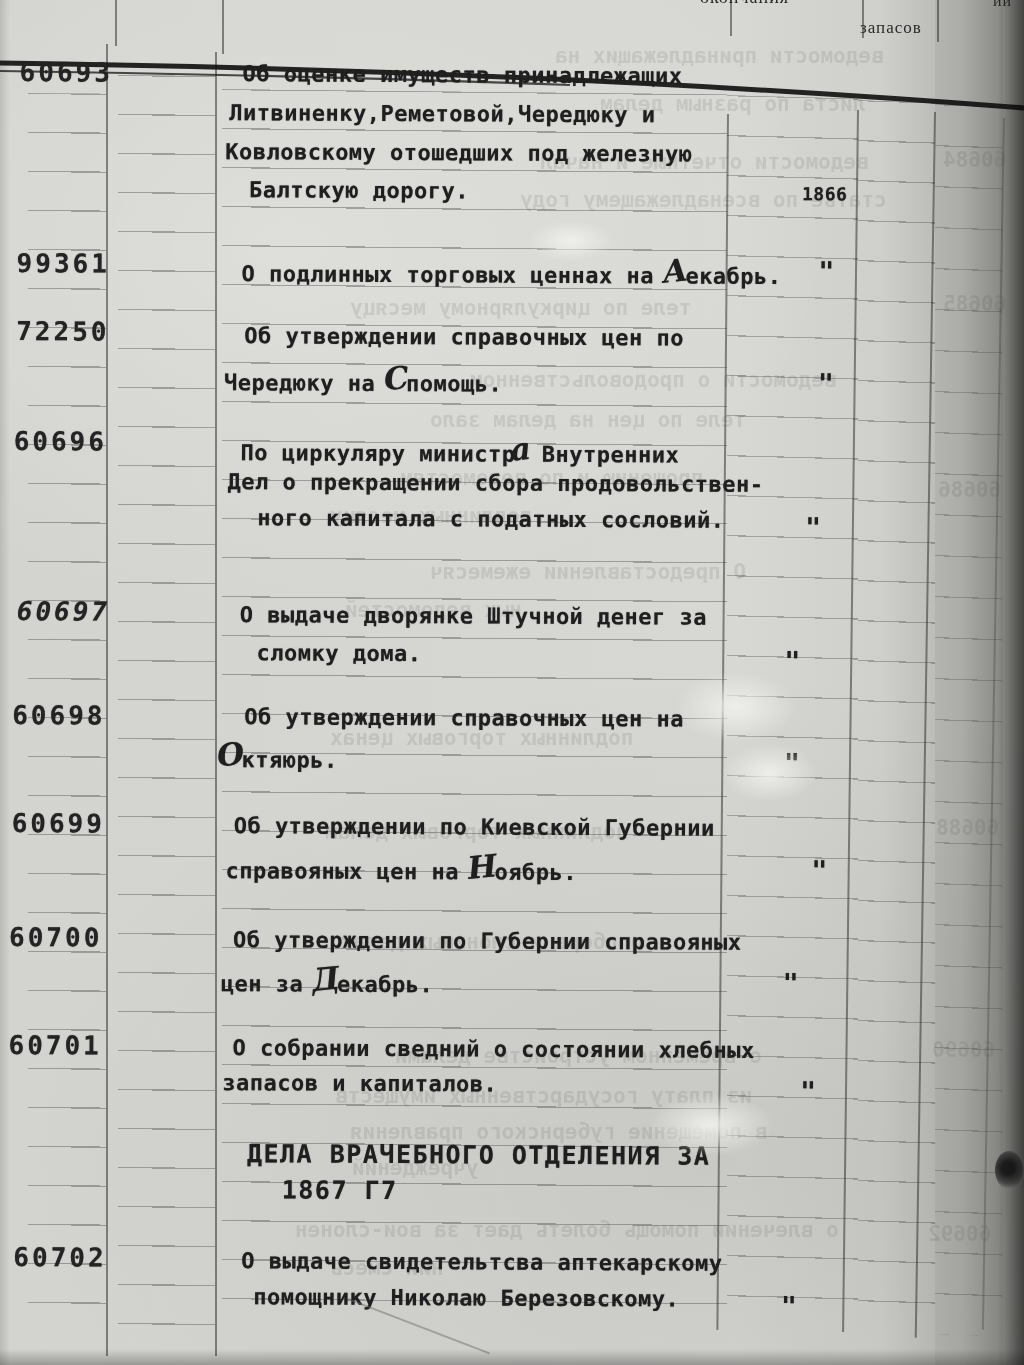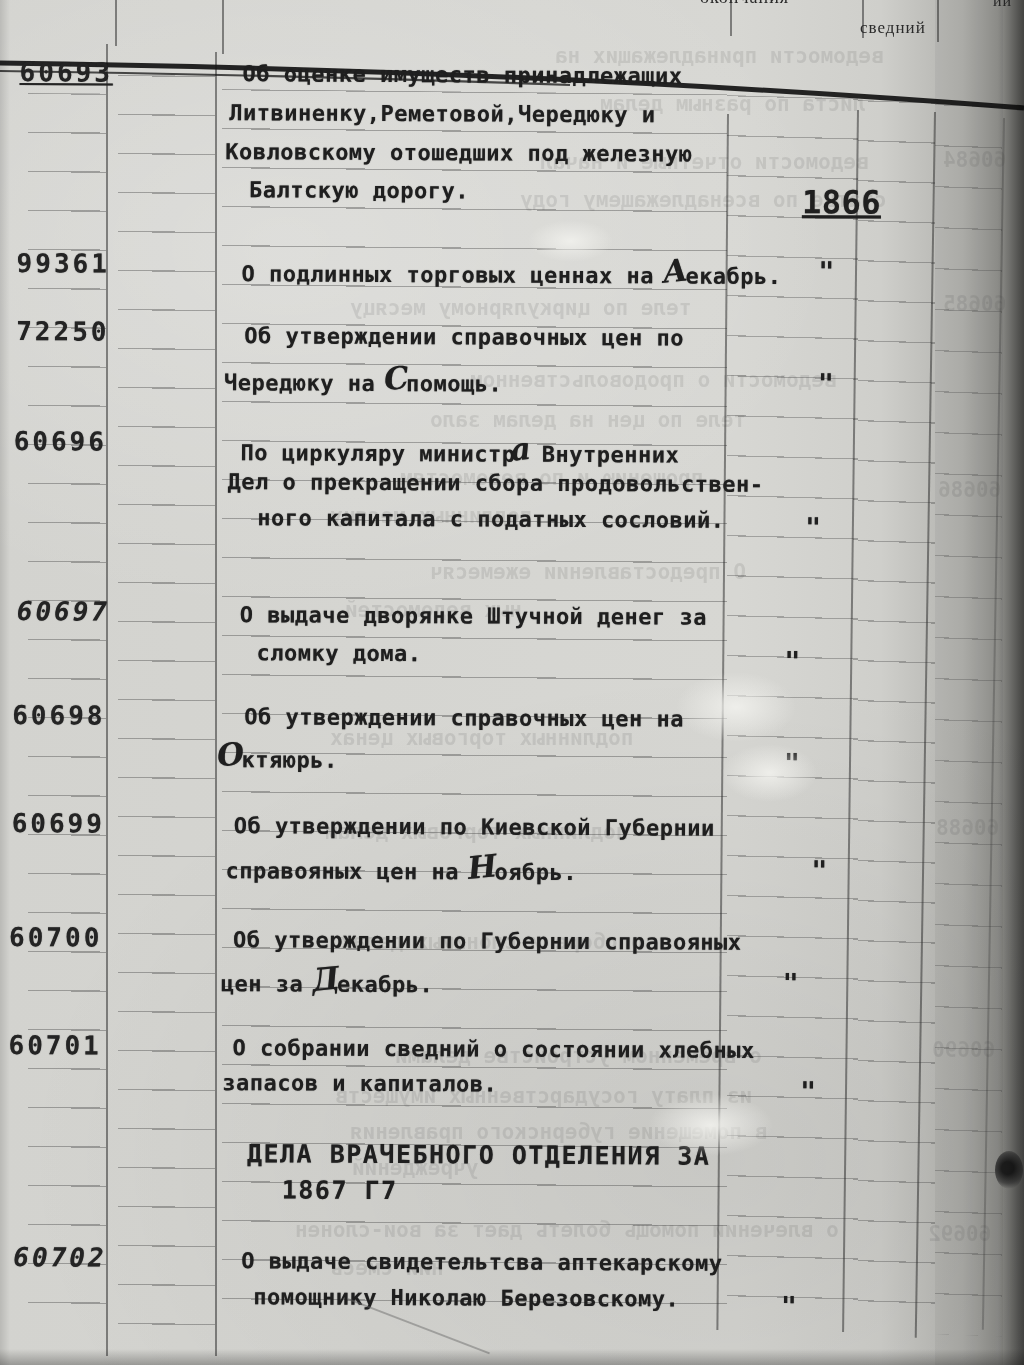--- a/index.html
+++ b/index.html
@@ -7,21 +7,21 @@
     font-family:"DejaVu Sans Mono",monospace;
     background:
       radial-gradient(900px 600px at 28% 18%, rgba(255,255,255,.22), rgba(255,255,255,0) 62%),
       radial-gradient(1000px 700px at 70% 85%, rgba(0,0,0,.07), rgba(0,0,0,0) 70%),
       linear-gradient(to right,#d3d3cf 0,#d7d7d3 72%,#cfcfcb 86%,#b3b3af 94%,#8d8d89 98%,#737370 100%),
       #d5d5d1;}
   .typed{position:absolute;font:700 22px "DejaVu Sans Mono",monospace;color:#1f1f1f;
     letter-spacing:.5px;white-space:pre;text-shadow:0 0 1px rgba(25,25,25,.55);}
   .num{font-size:26px;letter-spacing:3px;color:#242424;}
   .heading-line{font-size:25px;letter-spacing:1.5px;}
-  .year{font-size:32px;text-decoration:underline;}
+  .year{font-size:18px;}
   .mark{font-size:26px;}
   .hw{font:italic 700 31px "DejaVu Serif",serif;display:inline-block;transform:rotate(-6deg);
     margin:0 -3px 0 -5px;position:relative;top:-2px;}
   .ghost{position:absolute;font:700 21px "DejaVu Sans Mono",monospace;color:#4a4a4a;opacity:.13;
     transform:scaleX(-1);filter:blur(.6px);white-space:pre;}
   .v{position:absolute;width:1.6px;background:rgba(42,42,42,.52);transform-origin:top center;}
   .rule{position:absolute;transform-origin:top left;}
   .r-ink{background:repeating-linear-gradient(to bottom,rgba(66,66,66,.40) 0 1.2px,rgba(0,0,0,0) 1.2px 39px);}
   .r-ink40{background:repeating-linear-gradient(to bottom,rgba(66,66,66,.36) 0 1.2px,rgba(0,0,0,0) 1.2px 40px);}
   .r-ink41{background:repeating-linear-gradient(to bottom,rgba(66,66,66,.30) 0 1.2px,rgba(0,0,0,0) 1.2px 41px);}
@@ -95,25 +95,25 @@
   <div class="v" style="left:730px; top:0; height:36px;"></div>
   <div class="v" style="left:862px; top:0; height:38px;"></div>
   <div class="v" style="left:937px; top:0; height:42px;"></div>
 
   <svg width="1024" height="140" style="position:absolute;left:0;top:0;">
     <path d="M0,63 C300,67 640,78 1024,108" stroke="#141414" stroke-width="5" fill="none" opacity=".92"></path>
     <path d="M0,71 C220,74 430,80 570,85" stroke="#141414" stroke-width="2.2" fill="none" opacity=".75"></path>
   </svg>
 
   <div class="hdr-label" style="left:700px;top:-13px;font-size:18px;">окончания</div>
-  <div class="hdr-label" style="left:860px;top:18px;font-size:17px;">сведний</div>
+  <div class="hdr-label" style="left:860px;top:18px;font-size:17px;">запасов</div>
   <div class="hdr-label" style="left:993px;top:-8px;font-size:16px;">ий</div>
 
   <div class="layer" style="transform:rotate(.3deg);transform-origin:left top;">
-      <span class="typed num" style="left: 20px; top: 57px; text-decoration: underline;">60693</span>
+      <span class="typed num" style="left: 20px; top: 57px;">60693</span>
       <span class="typed" style="left: 243px; top: 60px;"><span>Об оценке имуществ принадлежащих</span></span>
       <span class="typed" style="left: 230px; top: 99px;"><span>Литвиненку,Реметовой,Чередюку и</span></span>
       <span class="typed" style="left: 226px; top: 138px;"><span>Ковловскому отошедших под железную</span></span>
       <span class="typed" style="left: 250px; top: 176px;"><span>Балтскую дорогу.</span></span>
       <span class="typed year" style="left: 803px; top: 179px;">1866</span>
       <span class="typed num" style="left: 18px; top: 248px;">99361</span>
       <span class="typed" style="left: 243px; top: 251px;"><span>О подлинных торговых ценнах на </span><span class="hw">А</span><span>екабрь.</span></span>
       <span class="typed mark" style="left: 820px; top: 252px;">"</span>
       <span class="typed num" style="left: 18px; top: 316px;">72250</span>
       <span class="typed" style="left: 246px; top: 322px;"><span>Об утверждении справочных цен по</span></span>
@@ -139,21 +139,21 @@
       <span class="typed num" style="left: 14px; top: 922px;">60700</span>
       <span class="typed" style="left: 238px; top: 926px;"><span>Об утверждении по Губернии справояных</span></span>
       <span class="typed" style="left: 226px; top: 961px;"><span>цен за </span><span class="hw">Д</span><span>екабрь.</span></span>
       <span class="typed mark" style="left: 788px; top: 964px;">"</span>
       <span class="typed num" style="left: 14px; top: 1030px;">60701</span>
       <span class="typed" style="left: 238px; top: 1034px;"><span>О собрании сведний о состоянии хлебных</span></span>
       <span class="typed" style="left: 228px; top: 1069px;"><span>запасов и капиталов.</span></span>
       <span class="typed mark" style="left: 806px; top: 1072px;">"</span>
       <span class="typed heading-line" style="left: 253px; top: 1138px;"><span>ДЕЛА ВРАЧЕБНОГО ОТДЕЛЕНИЯ ЗА</span></span>
       <span class="typed heading-line" style="left: 288px; top: 1174px;"><span>1867 Г7</span></span>
-      <span class="typed num" style="left: 20px; top: 1242px; font-style: italic;">60702</span>
+      <span class="typed num" style="left: 20px; top: 1242px;">60702</span>
       <span class="typed" style="left: 248px; top: 1247px;"><span>О выдаче свидетельтсва аптекарскому</span></span>
       <span class="typed" style="left: 260px; top: 1283px;"><span>помощнику Николаю Березовскому.</span></span>
       <span class="typed mark" style="left: 788px; top: 1287px;">"</span>
     </div>
 
   <div class="patch" style="left:676px;top:672px;width:120px;height:70px;"></div>
   <div class="patch" style="left:722px;top:744px;width:95px;height:58px;"></div>
   <div class="patch" style="left:528px;top:220px;width:85px;height:42px;"></div>
   <div class="patch" style="left:648px;top:1094px;width:125px;height:62px;"></div>
   <div class="darkcol"></div>

